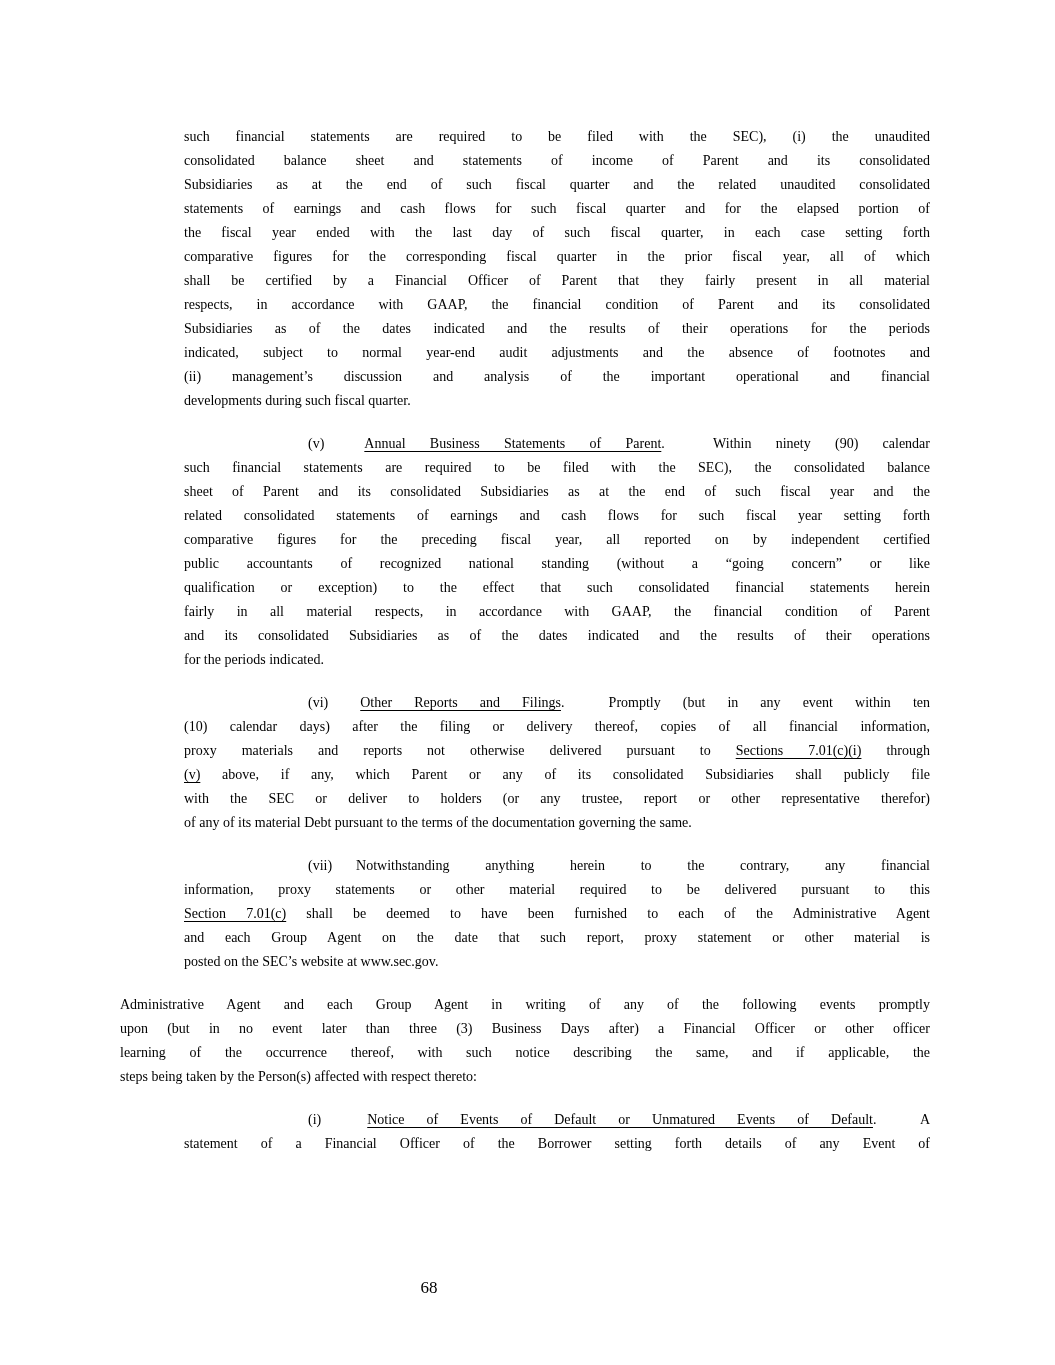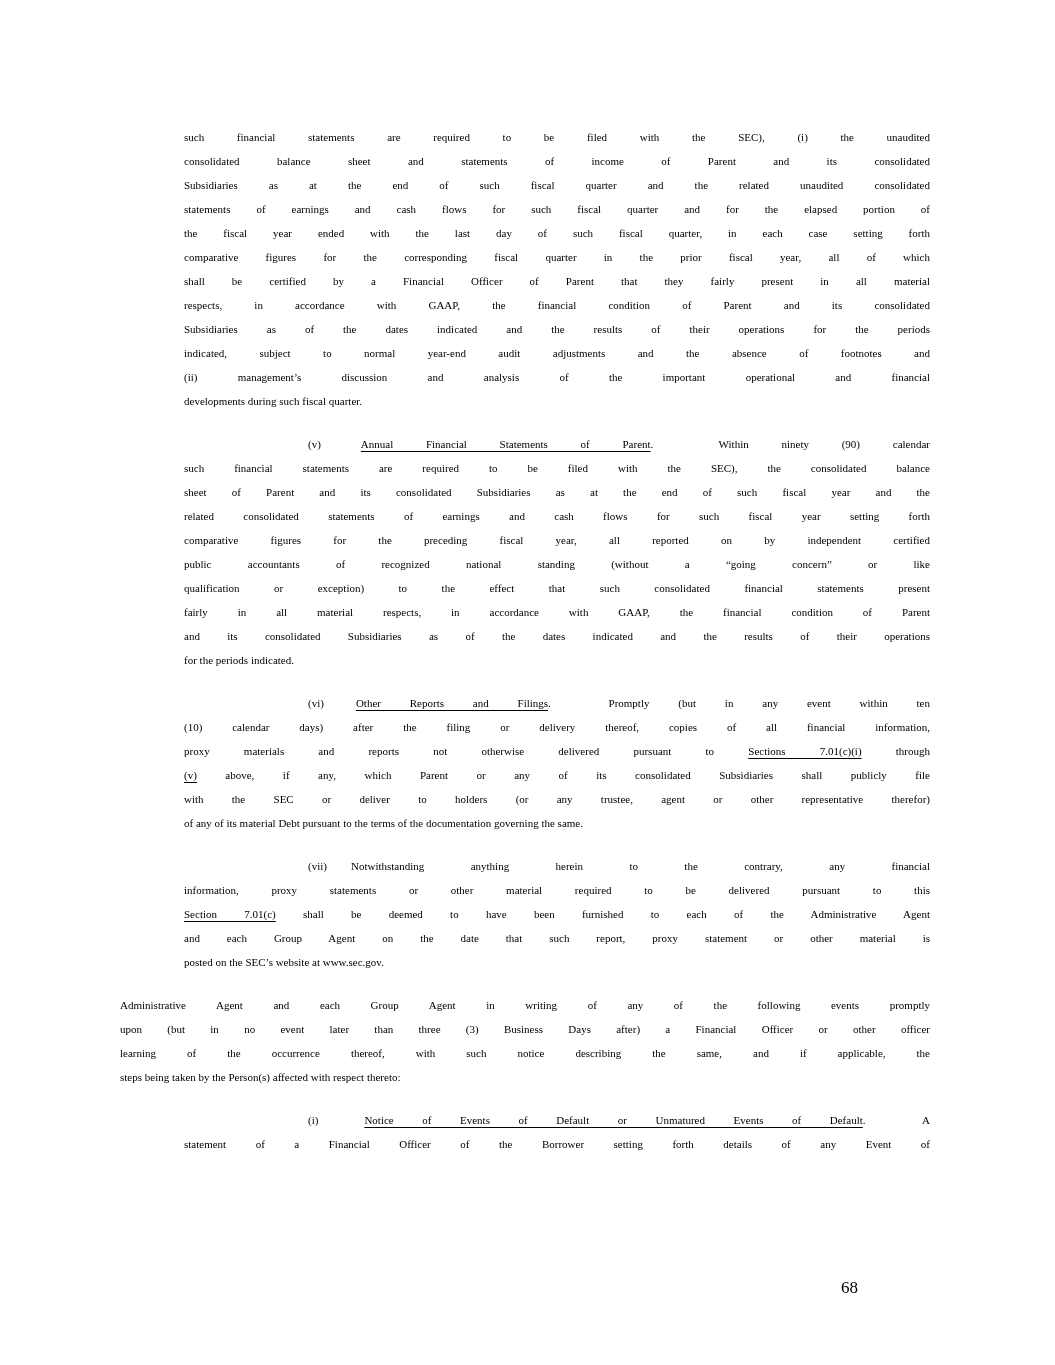--- a/index.html
+++ b/index.html
@@ -12,42 +12,42 @@
   .page {
     position: relative;
     width: 1055px; height: 1365px;
     background: #ffffff;
     overflow: hidden;
   }
   .content {
     position: absolute;
     left: 120px; top: 125px;
     width: 810px;
-    font-size: 11px;
+    font-size: 14px;
     line-height: 24px;
   }
   .paragraph { margin: 0 0 19px 0; }
   .paragraph.indented { margin-left: 64px; width: 746px; }
   .paragraph.wide { margin-left: 0; width: 810px; }
   .line {
     text-align: justify;
     text-align-last: justify;
     white-space: normal;
   }
   .line.lastline {
     text-align: left;
     text-align-last: left;
   }
   .gap { display: inline-block; height: 1px; }
   u { text-underline-offset: 3px; text-decoration-thickness: 1px; }
   .page-number {
     position: absolute;
     left: 0; top: 1276px;
     width: 858px;
-    text-align: right;
+    text-align: center;
     font-size: 17px;
     line-height: 24px;
   }
 </style>
 </head>
 <body>
 
 <div class="page">
   <div class="content">
       <div class="paragraph indented">
@@ -58,37 +58,37 @@
         <div class="line">the fiscal year ended with the last day of such fiscal quarter, in each case setting forth</div>
         <div class="line">comparative figures for the corresponding fiscal quarter in the prior fiscal year, all of which</div>
         <div class="line">shall be certified by a Financial Officer of Parent that they fairly present in all material</div>
         <div class="line">respects, in accordance with GAAP, the financial condition of Parent and its consolidated</div>
         <div class="line">Subsidiaries as of the dates indicated and the results of their operations for the periods</div>
         <div class="line">indicated, subject to normal year-end audit adjustments and the absence of footnotes and</div>
         <div class="line">(ii) management’s discussion and analysis of the important operational and financial</div>
         <div class="line lastline">developments during such fiscal quarter.</div>
       </div>
       <div class="paragraph indented">
-        <div class="line"><span class="gap" style="width: 124px;"></span>(v)<span class="gap" style="width: 40px;"></span><u>Annual Financial Statements of Parent</u>.&nbsp; Within ninety (90) calendar</div>
+        <div class="line"><span class="gap" style="width: 124px;"></span>(v)<span class="gap" style="width: 40px;"></span><u>Annual Business Statements of Parent</u>.&nbsp; Within ninety (90) calendar</div>
         <div class="line">such financial statements are required to be filed with the SEC), the consolidated balance</div>
         <div class="line">sheet of Parent and its consolidated Subsidiaries as at the end of such fiscal year and the</div>
         <div class="line">related consolidated statements of earnings and cash flows for such fiscal year setting forth</div>
         <div class="line">comparative figures for the preceding fiscal year, all reported on by independent certified</div>
         <div class="line">public accountants of recognized national standing (without a “going concern” or like</div>
-        <div class="line">qualification or exception) to the effect that such consolidated financial statements present</div>
+        <div class="line">qualification or exception) to the effect that such consolidated financial statements herein</div>
         <div class="line">fairly in all material respects, in accordance with GAAP, the financial condition of Parent</div>
         <div class="line">and its consolidated Subsidiaries as of the dates indicated and the results of their operations</div>
         <div class="line lastline">for the periods indicated.</div>
       </div>
       <div class="paragraph indented">
         <div class="line"><span class="gap" style="width: 124px;"></span>(vi)<span class="gap" style="width: 32px;"></span><u>Other Reports and Filings</u>.&nbsp; Promptly (but in any event within ten</div>
         <div class="line">(10) calendar days) after the filing or delivery thereof, copies of all financial information,</div>
         <div class="line">proxy materials and reports not otherwise delivered pursuant to <u>Sections 7.01(c)(i)</u> through</div>
         <div class="line"><u>(v)</u> above, if any, which Parent or any of its consolidated Subsidiaries shall publicly file</div>
-        <div class="line">with the SEC or deliver to holders (or any trustee, agent or other representative therefor)</div>
+        <div class="line">with the SEC or deliver to holders (or any trustee, report or other representative therefor)</div>
         <div class="line lastline">of any of its material Debt pursuant to the terms of the documentation governing the same.</div>
       </div>
       <div class="paragraph indented">
         <div class="line"><span class="gap" style="width: 124px;"></span>(vii)<span class="gap" style="width: 24px;"></span>Notwithstanding anything herein to the contrary, any financial</div>
         <div class="line">information, proxy statements or other material required to be delivered pursuant to this</div>
         <div class="line"><u>Section 7.01(c)</u> shall be deemed to have been furnished to each of the Administrative Agent</div>
         <div class="line">and each Group Agent on the date that such report, proxy statement or other material is</div>
         <div class="line lastline">posted on the SEC’s website at www.sec.gov.</div>
       </div>
       <div class="paragraph wide">

